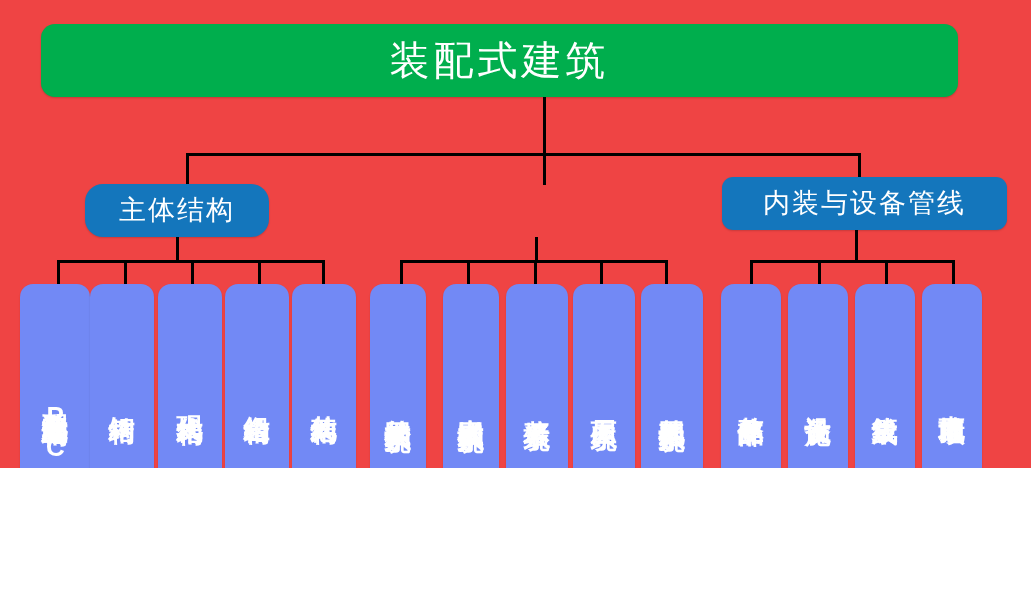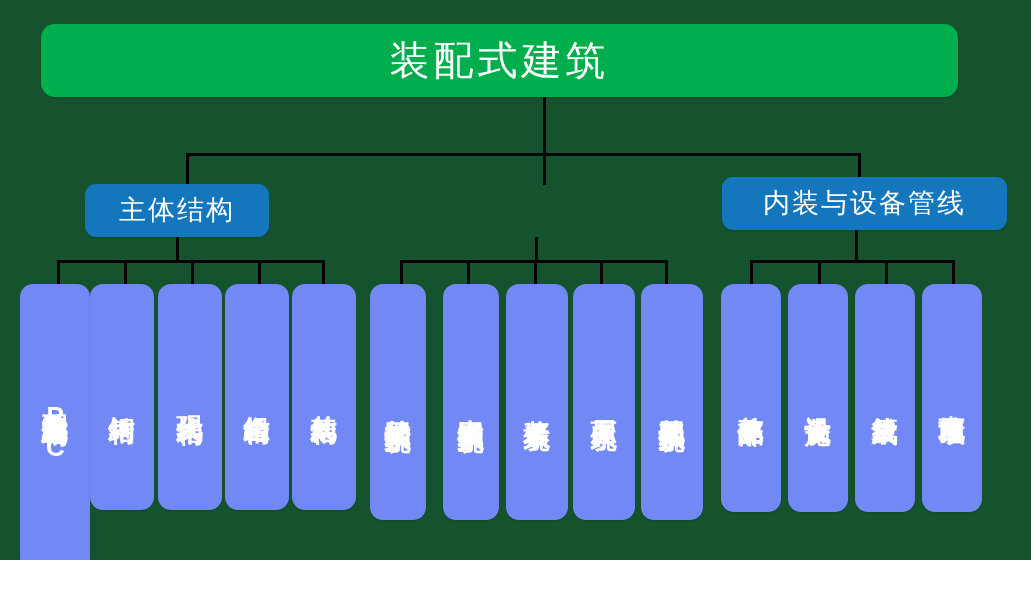--- a/index.html
+++ b/index.html
@@ -3,22 +3,22 @@
 <meta charset="utf-8">
 <style>
   html, body {
     margin: 0;
     padding: 0;
     background: #ffffff;
   }
   #stage {
     position: relative;
     width: 1031px;
-    height: 560px;
-    background: #14532d;
+    height: 468px;
+    background: #ef4444;
     overflow: hidden;
     font-family: "Liberation Sans", "DejaVu Sans", sans-serif;
   }
 
   
   .line {
     position: absolute;
     background: #000000;
   }
   .line.v { width: 3px; }
@@ -83,21 +83,21 @@
   </div>
 
   <div class="line v" style="left:543px; top:97px; height:58px;"></div>
 
   <div class="line h" style="left:186px; top:153px; width:675px;"></div>
 
   <div class="line v" style="left:186px; top:153px; height:32px;"></div>
   <div class="line v" style="left:543px; top:153px; height:32px;"></div>
   <div class="line v" style="left:858px; top:153px; height:32px;"></div>
 
-  <div class="node branch" style="left:85px; top:184px; width:184px; height:53px;">
+  <div class="node branch" style="left:85px; top:184px; width:184px; height:53px;border-radius:18px;">
     <span>主体结构</span>
   </div>
 
 
   <div class="node branch" style="left:722px; top:177px; width:285px; height:53px;">
     <span>内装与设备管线</span>
   </div>
 
   <div class="line v" style="left:176px; top:237px; height:25px;"></div>
   <div class="line h" style="left:57px; top:260px; width:268px;"></div>

